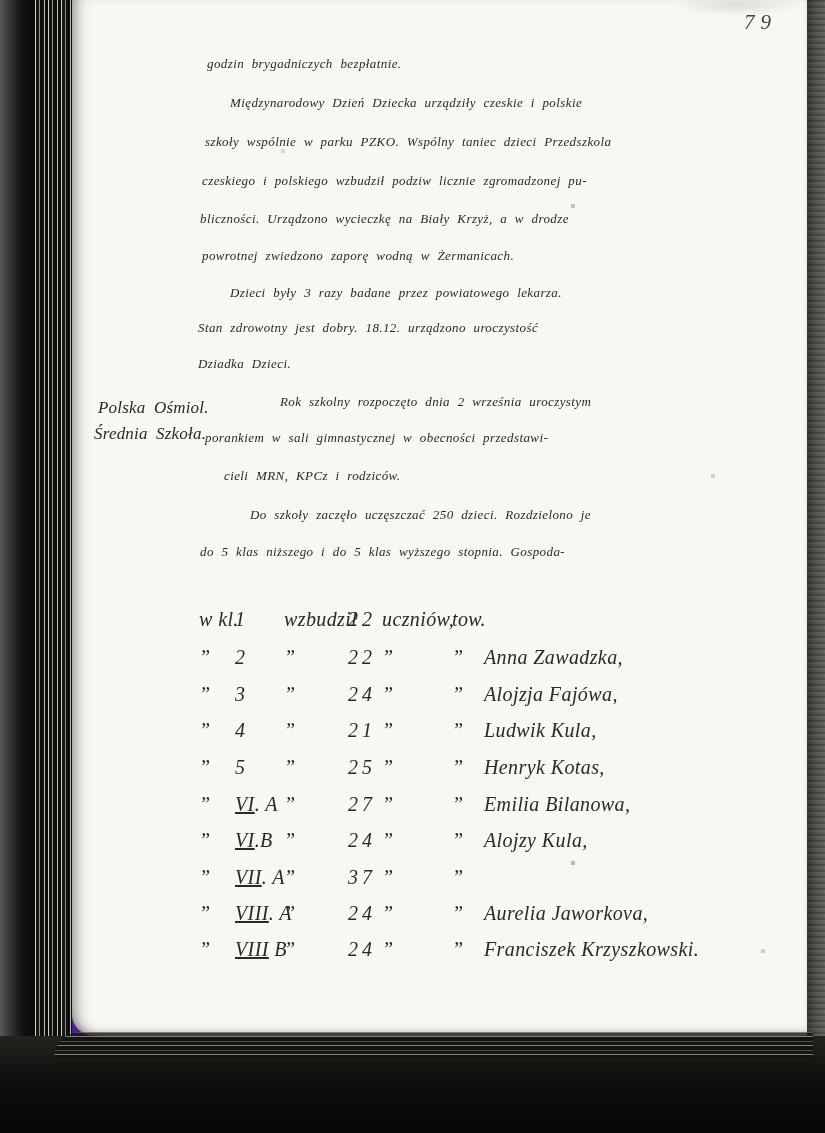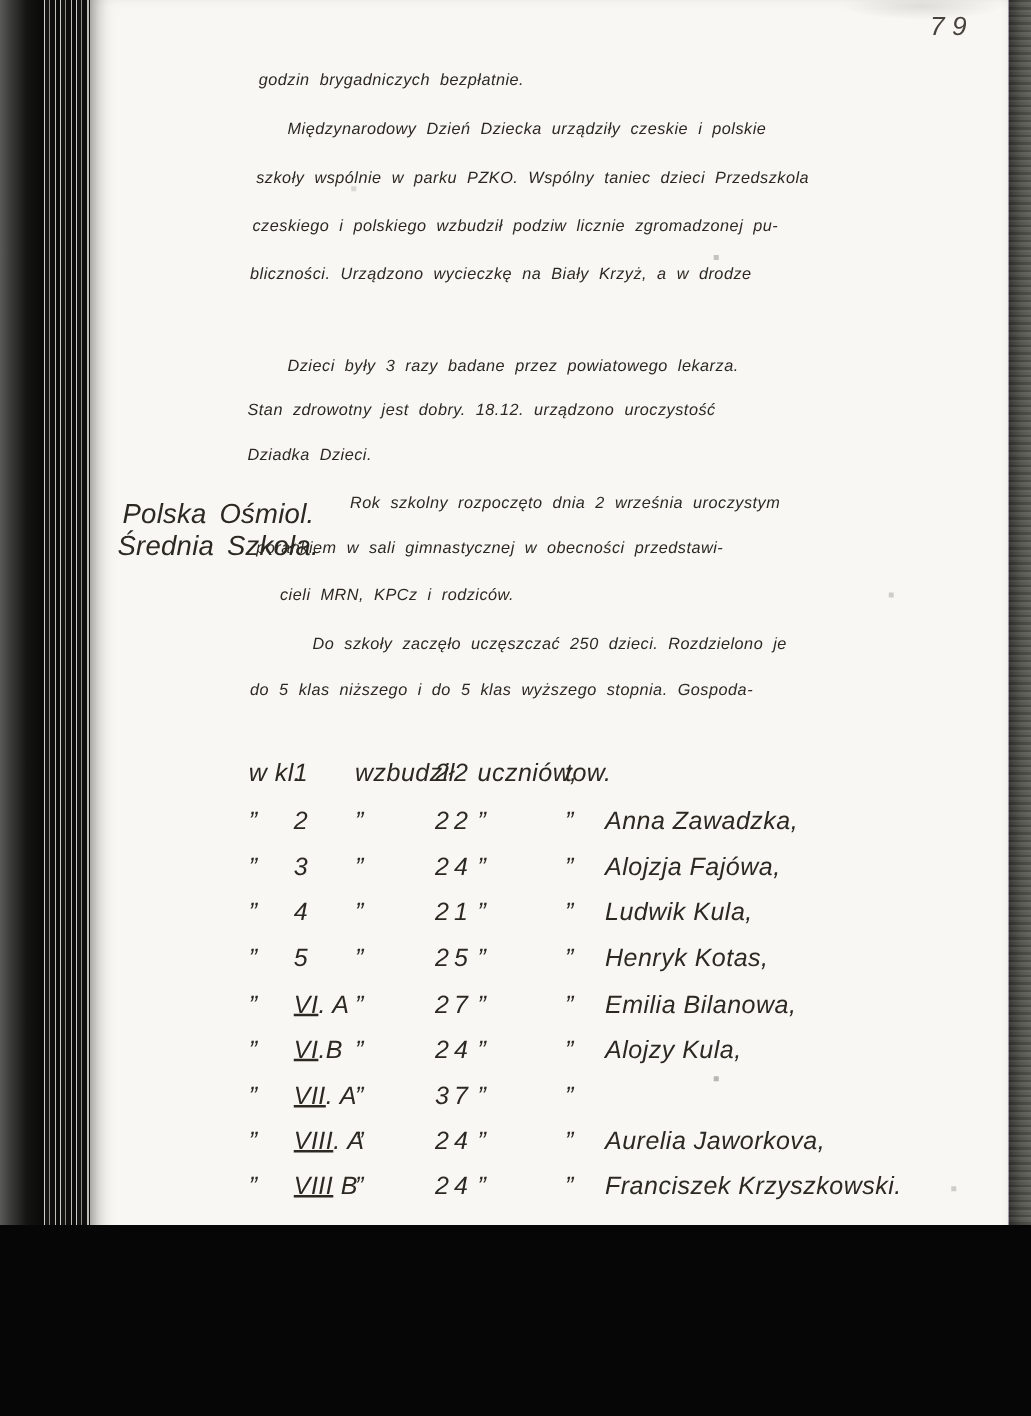--- a/index.html
+++ b/index.html
@@ -1,22 +1,22 @@
 <!DOCTYPE html>
 <html lang="pl"><head>
 <meta charset="utf-8">
 <title>Scanned chronicle page</title>
 <style>
   html,body{margin:0;padding:0;background:#060606;}
   #scan{
     position:relative;
-    width:825px;height:980px;
+    width:825px;height:1133px;
     overflow:hidden;
     background:#4c1d95;
-    font-family:Liberation Sans, sans-serif;
+    font-family:Liberation Serif, serif;
   }
   
   .spine{
     position:absolute;left:0;top:0;width:72px;height:1040px;
     background:linear-gradient(90deg,#5a5a58 0%,#3a3a38 12%,#141412 30%,#0a0a09 46%,#1a1a18 58%,#090908 66%,#121210 100%);
   }
   .spine-streaks{
     position:absolute;right:0;top:0;width:40px;height:100%;
     background:repeating-linear-gradient(90deg,
       #0b0b0a 0px,#0b0b0a 3px,
@@ -57,21 +57,21 @@
   
   .hand{
     position:absolute;
     font-style:italic;
     font-size:13px;
     letter-spacing:.4px;
     word-spacing:4px;
     color:#2b2922;
     white-space:nowrap;
   }
-  .margin-note{font-size:22px;letter-spacing:.2px;}
+  .margin-note{font-size:17px;letter-spacing:.2px;}
   .pagenum{font-size:21px;color:#45433c;letter-spacing:6px;}
   .trow{position:absolute;left:0;width:100%;height:32px;}
   .tc{position:absolute;font-style:italic;font-size:20px;color:#2b2922;white-space:nowrap;letter-spacing:.4px;}
   .c1{left:127px;}  .c2{left:163px;}  .c3{left:212px;}
   .c4{left:276px;letter-spacing:4px;} .c5{left:310px;} .c6{left:380px;} .c7{left:412px;}
   .roman{text-decoration:underline;}
   
   .ghost{
     position:absolute;left:600px;top:-6px;width:130px;height:22px;
     background:radial-gradient(ellipse at center, rgba(110,110,105,.18), rgba(0,0,0,0) 70%);
@@ -97,20 +97,21 @@
     <div class="ghost"></div>
     <div class="specks"></div>
 
     <div class="hand pagenum" style="left:672px;top:10px">79</div>
 
     <div class="hand" style="left:135px;top:56px">godzin brygadniczych bezpłatnie.</div>
     <div class="hand" style="left:158px;top:95px">Międzynarodowy Dzień Dziecka urządziły czeskie i polskie</div>
     <div class="hand" style="left:133px;top:134px">szkoły wspólnie w parku PZKO. Wspólny taniec dzieci Przedszkola</div>
     <div class="hand" style="left:130px;top:173px">czeskiego i polskiego wzbudził podziw licznie zgromadzonej pu-</div>
     <div class="hand" style="left:128px;top:211px">bliczności. Urządzono wycieczkę na Biały Krzyż, a w drodze</div>
+    <div class="hand" style="left:130px;top:248px">powrotnej zwiedzono zaporę wodną w Żermanicach.</div>
     <div class="hand" style="left:158px;top:285px">Dzieci były 3 razy badane przez powiatowego lekarza.</div>
     <div class="hand" style="left:126px;top:320px">Stan zdrowotny jest dobry. 18.12. urządzono uroczystość</div>
     <div class="hand" style="left:126px;top:356px">Dziadka Dzieci.</div>
     <div class="hand" style="left:208px;top:394px">Rok szkolny rozpoczęto dnia 2 września uroczystym</div>
     <div class="hand" style="left:133px;top:430px">porankiem w sali gimnastycznej w obecności przedstawi-</div>
     <div class="hand" style="left:152px;top:468px">cieli MRN, KPCz i rodziców.</div>
     <div class="hand" style="left:178px;top:507px">Do szkoły zaczęło uczęszczać 250 dzieci. Rozdzielono je</div>
     <div class="hand" style="left:128px;top:544px">do 5 klas niższego i do 5 klas wyższego stopnia. Gospoda-</div>
 
     <div class="hand margin-note" style="left:26px;top:398px">Polska Ośmiol.</div>

